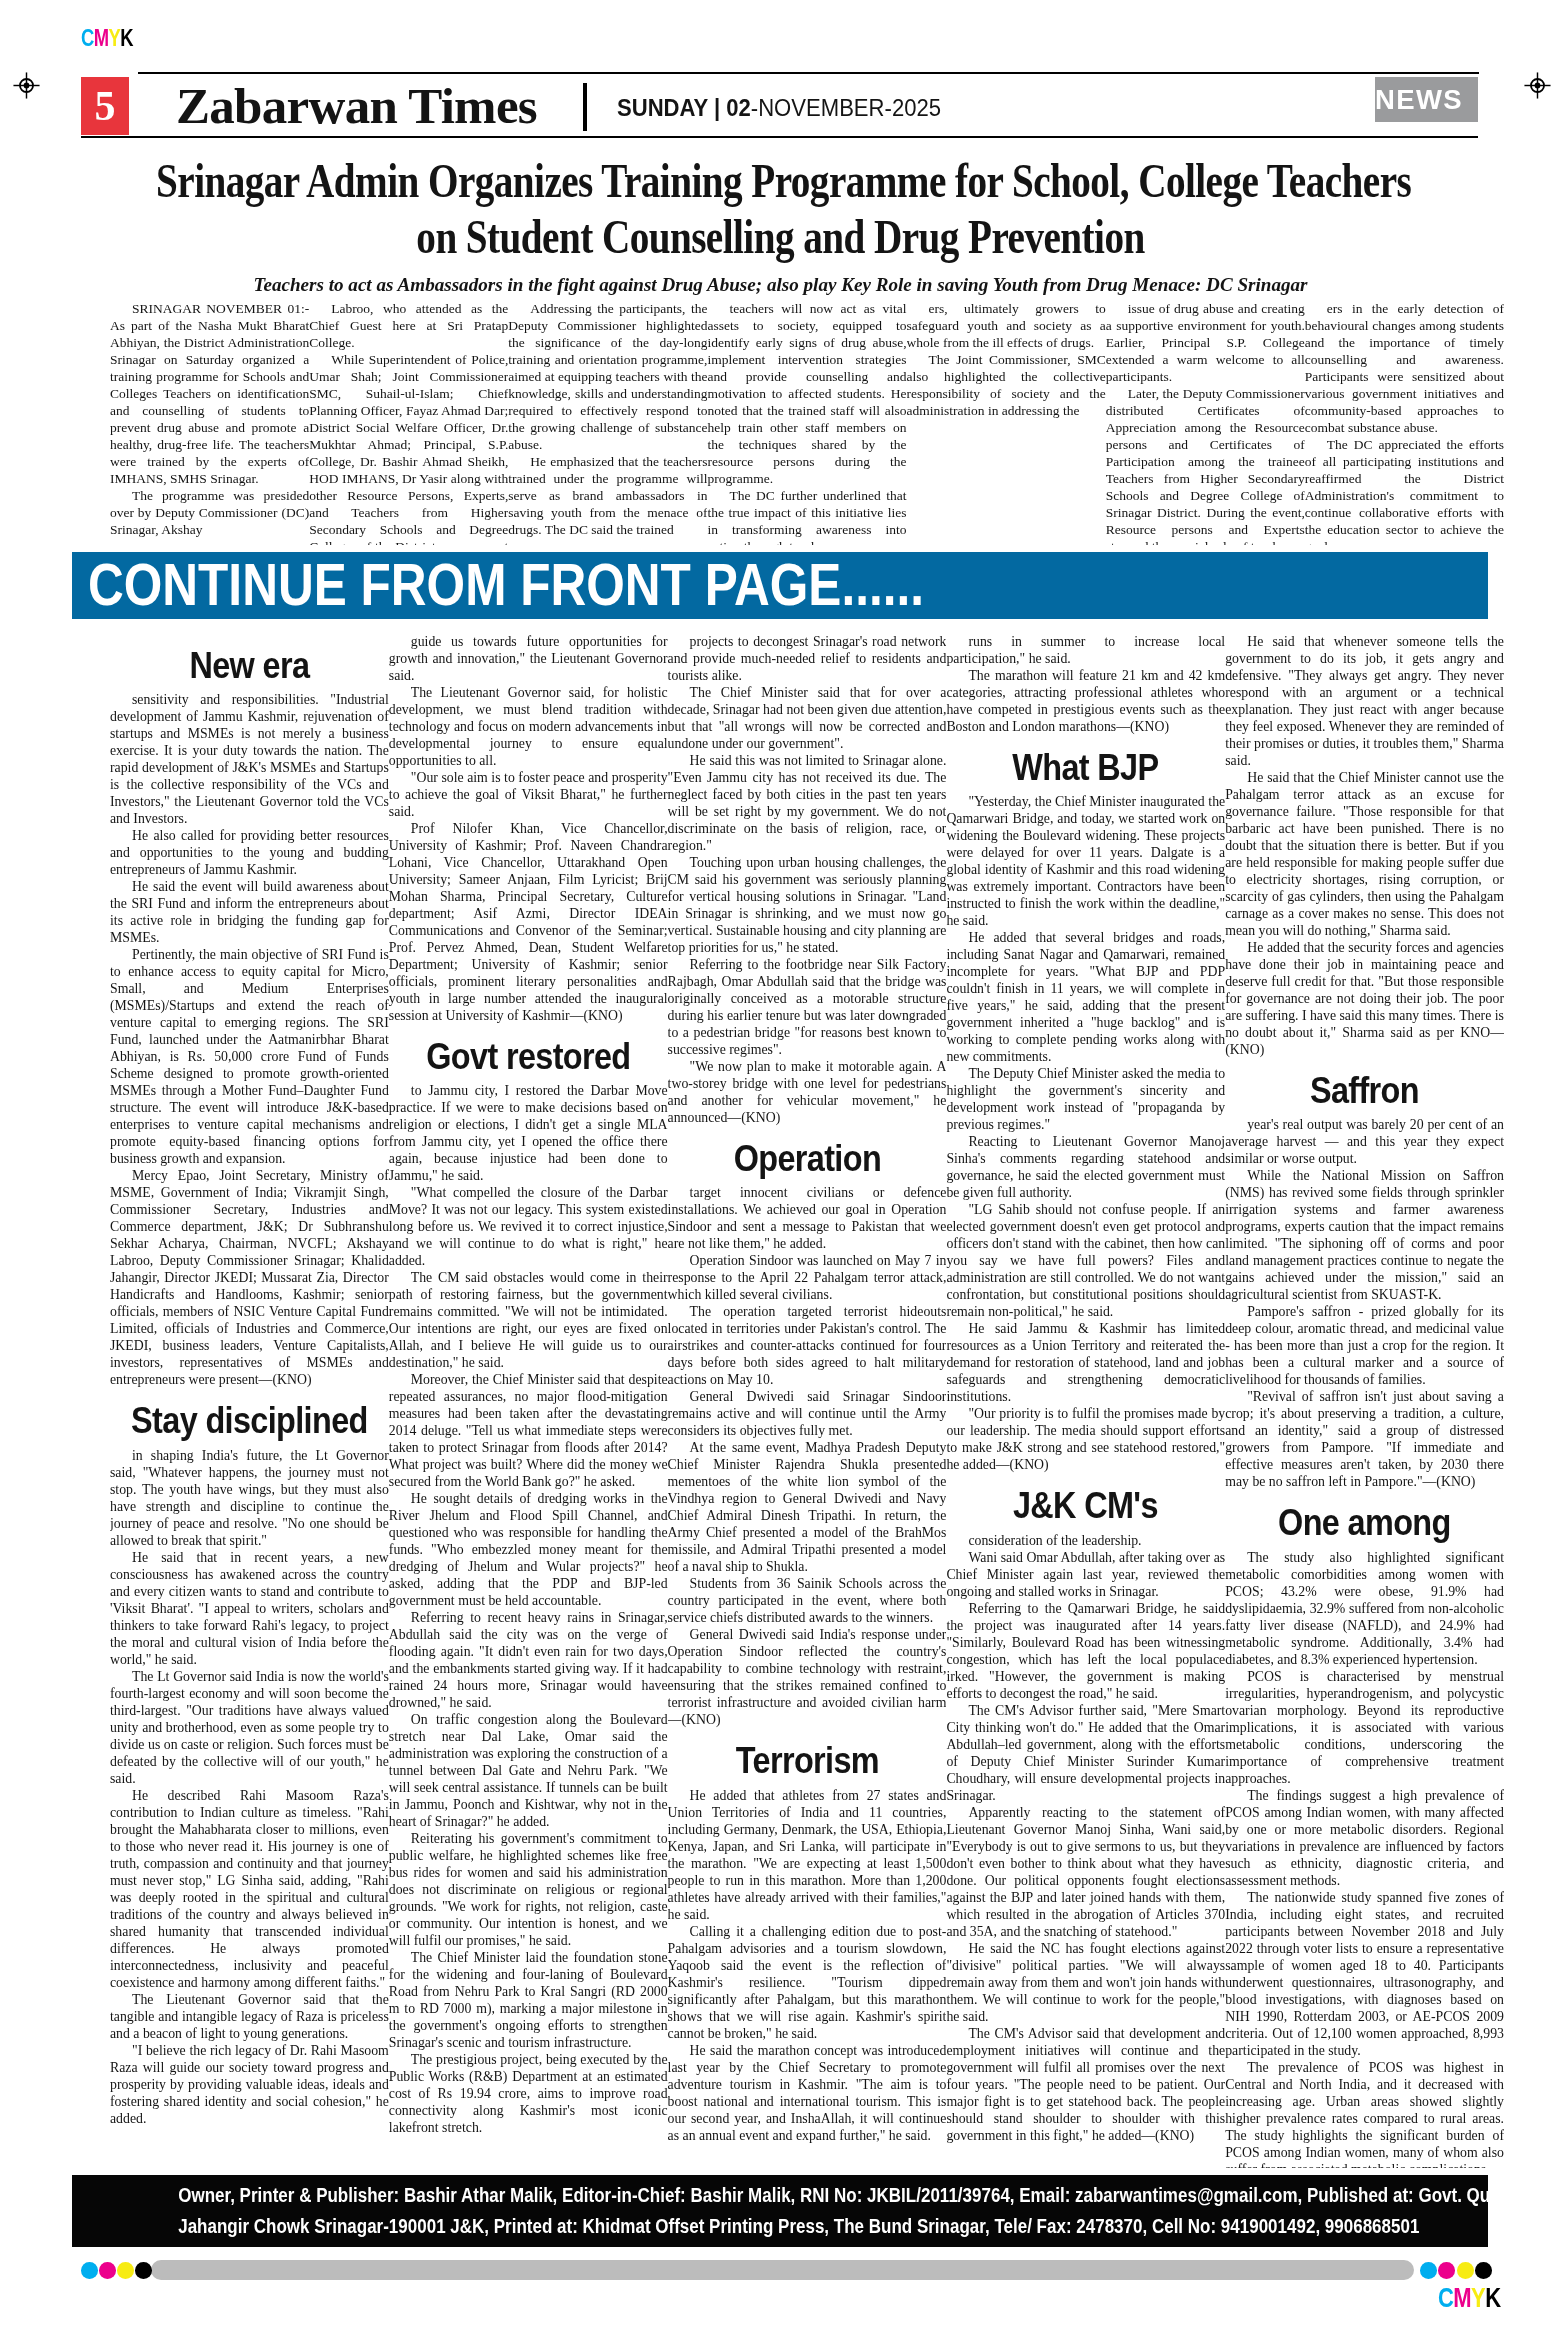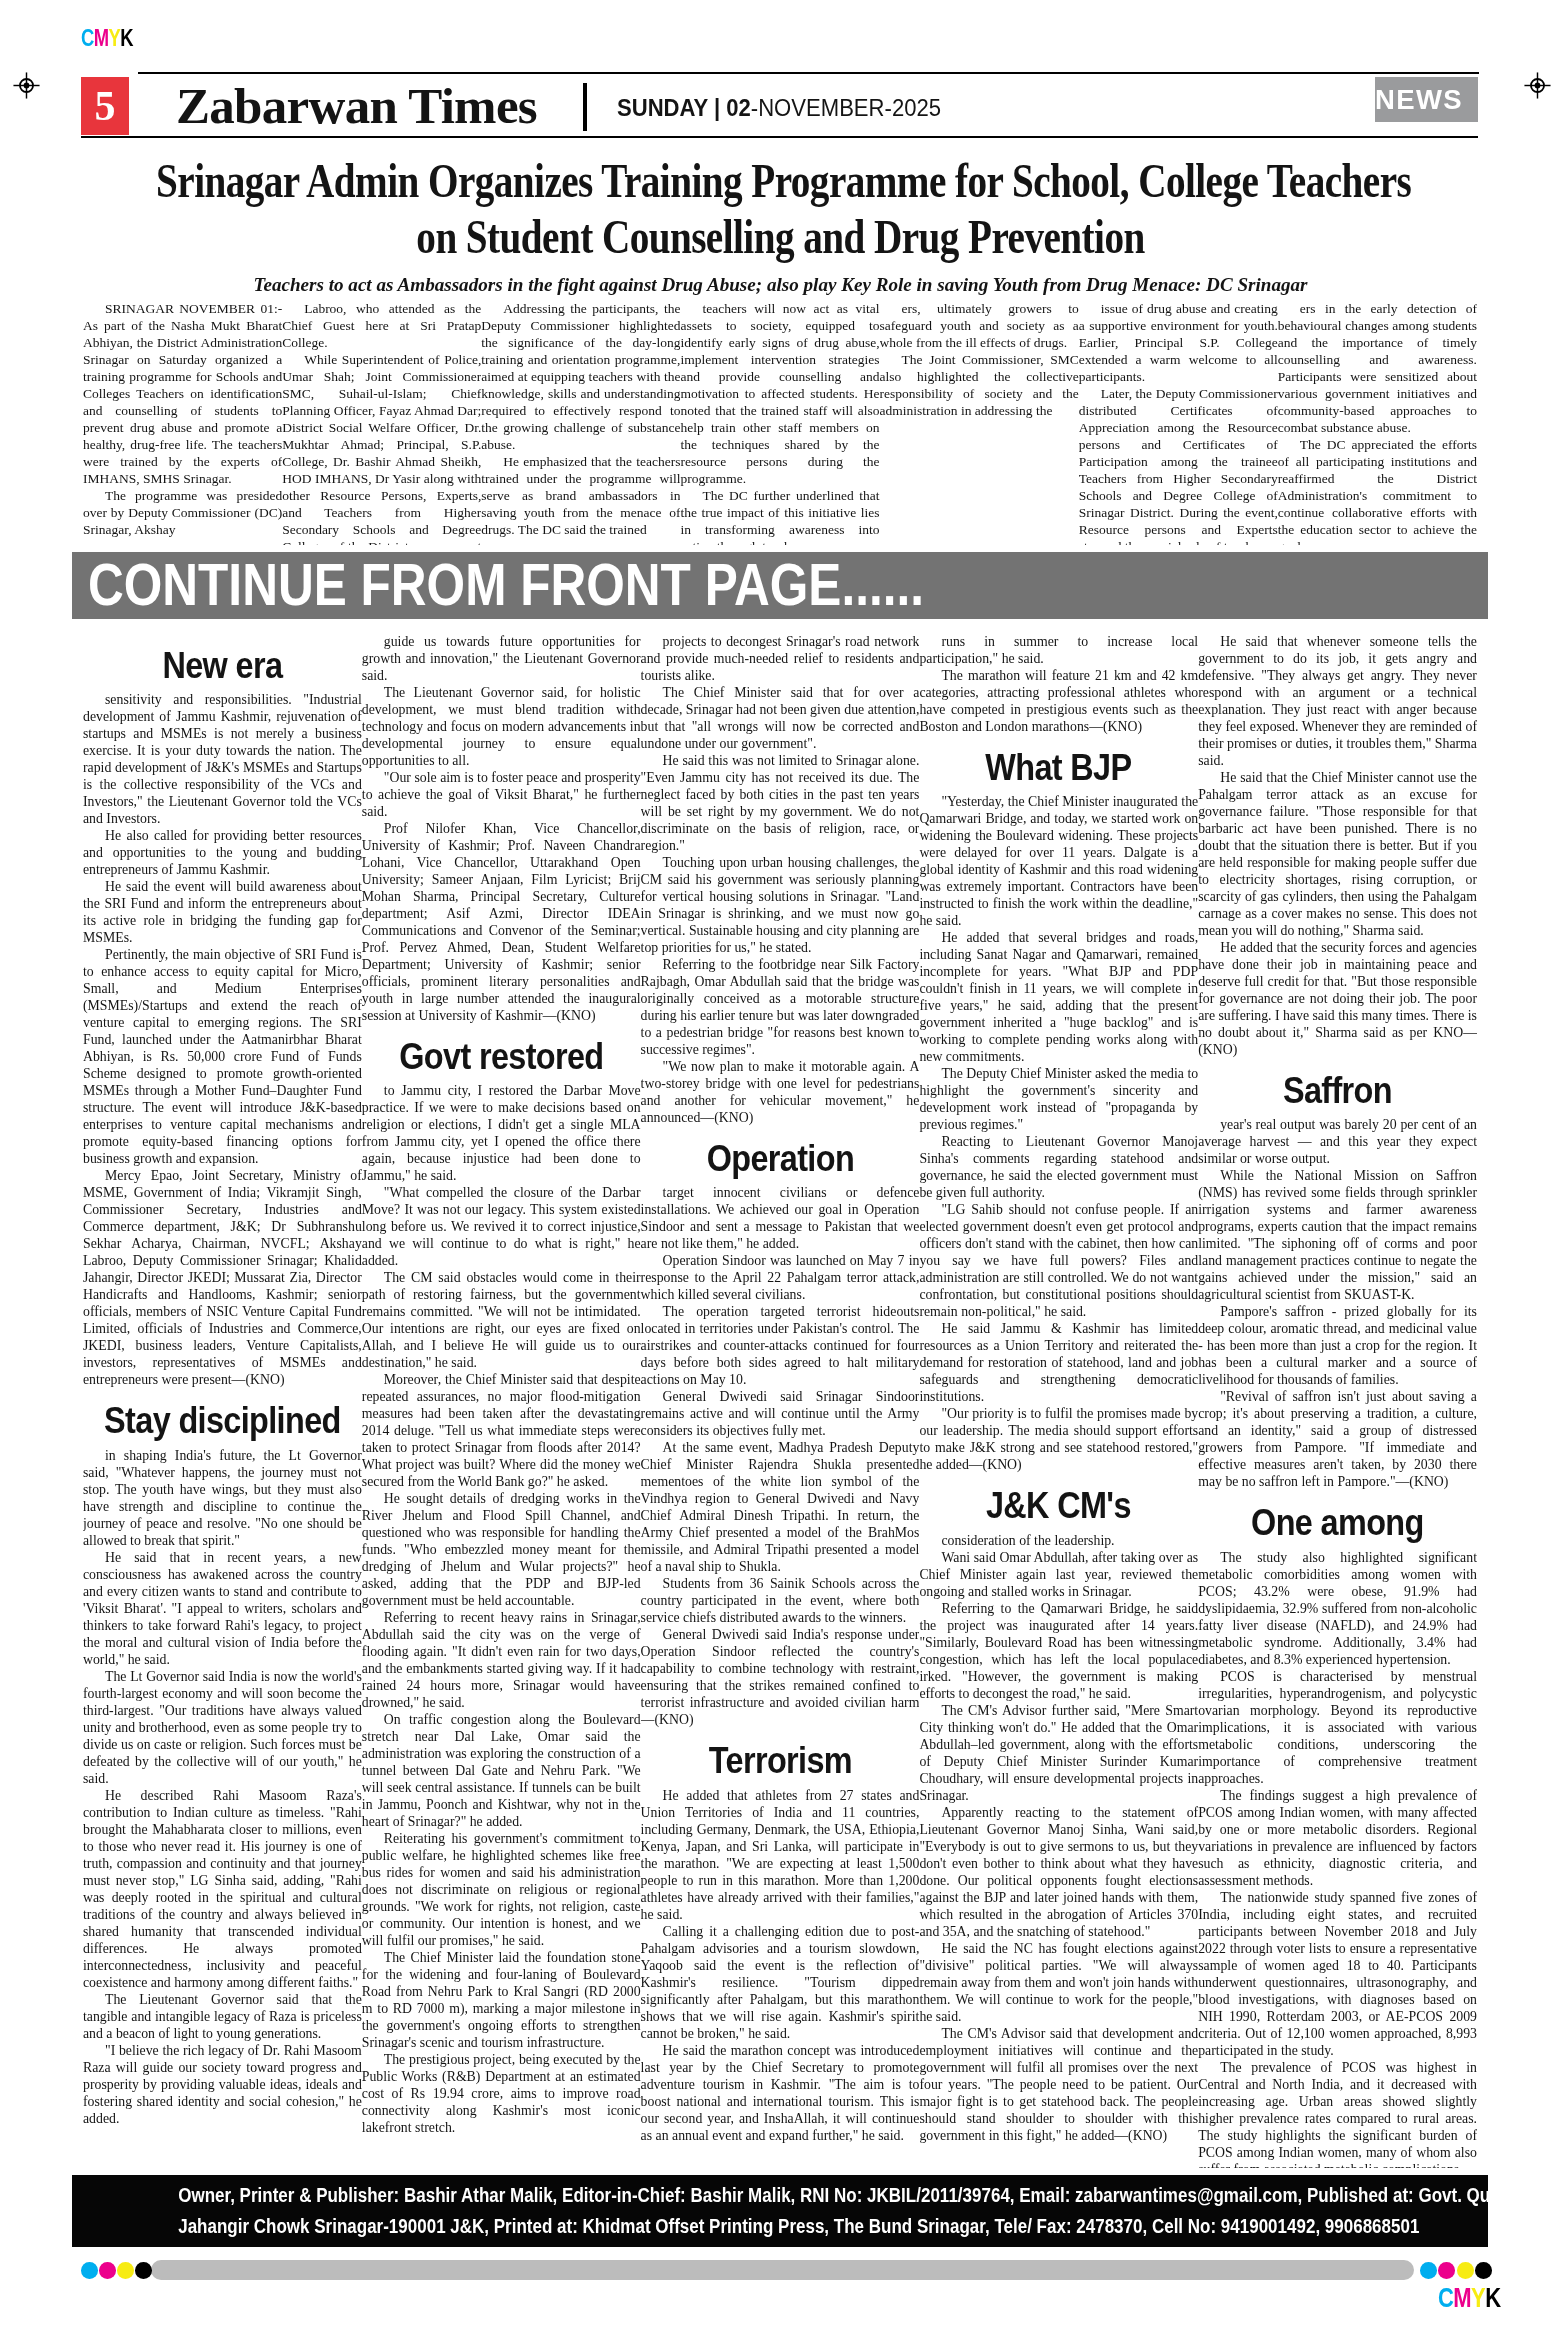--- a/index.html
+++ b/index.html
@@ -28,33 +28,33 @@
         font-weight:bold;font-size:27.5px;letter-spacing:1.4px;}
 
   
   .headline-wrap{left:0;top:153px;width:1561px;}
   .headline-line{white-space:nowrap;text-align:center;font-weight:bold;font-size:49px;line-height:56px;
         letter-spacing:-0.7px;transform:scaleX(.8);transform-origin:50% 50%;}
   .deck{left:0;top:274px;width:1561px;text-align:center;font-style:italic;font-weight:bold;font-size:19.5px;
         white-space:nowrap;transform:scaleX(.98);transform-origin:50% 50%;}
 
   
-  .cols{display:flex;overflow:hidden;}
+  .cols{display:flex;overflow:hidden;margin-left:27px;}
   .lead-cols{left:83px;top:300px;width:1394px;height:245px;}
   .cont-cols{left:83px;top:633px;width:1394px;height:1535px;}
   .news-col{flex:1 1 0;overflow:hidden;min-width:0;}
   .news-col p{margin:0;text-align:justify;text-indent:22px;hyphens:auto;-webkit-hyphens:auto;}
   .lead-cols .news-col p{font-size:13.5px;line-height:17px;}
   .cont-cols .news-col p{font-size:13.8px;line-height:17px;}
   .news-col h2{font-family:"Liberation Sans",sans-serif;font-weight:bold;font-size:36px;line-height:41px;
         text-align:center;margin:11.6px 0 5.8px 0;letter-spacing:-0.7px;transform:scaleX(.9);transform-origin:50% 50%;
         white-space:nowrap;}
 
   
-  .banner{left:72px;top:552px;width:1416px;height:67px;background:#737373;overflow:hidden;}
+  .banner{left:72px;top:552px;width:1416px;height:67px;background:#0369a1;overflow:hidden;}
   .banner-text{display:inline-block;color:#fff;font-family:"Liberation Sans",sans-serif;font-weight:bold;
         font-size:59px;line-height:67px;white-space:nowrap;padding-left:19px;letter-spacing:0;
         transform:scaleX(.84);transform-origin:0 50%;}
 
   
   .footer-bar{left:72px;top:2175px;width:1416px;height:72px;background:#060606;color:#fff;
         display:flex;flex-direction:column;justify-content:center;}
   .footer-line{font-family:"Liberation Sans",sans-serif;font-weight:bold;font-size:20px;line-height:31px;
         text-align:center;white-space:nowrap;transform:scaleX(.85);transform-origin:50% 50%;}
 

